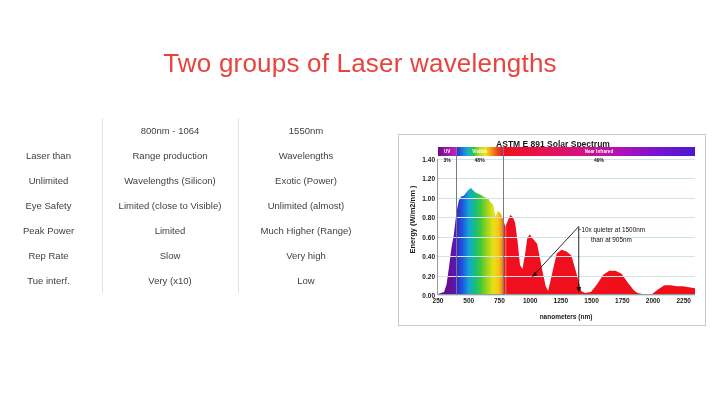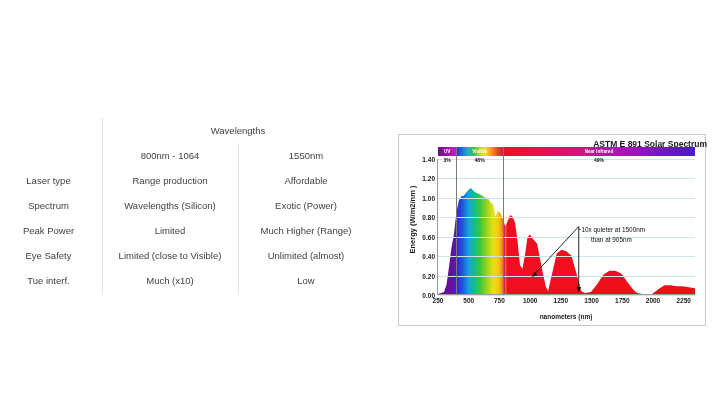--- a/index.html
+++ b/index.html
@@ -69,21 +69,21 @@
   
   .chart-panel{
     position:absolute;left:398px;top:134px;
     width:308px;height:192px;
     background:#fff;
     border:1px solid #c9c9c9;
     box-sizing:border-box;
   }
   .chart-title{
     position:absolute;left:0;top:4px;width:308px;
-    text-align:right;
+    text-align:center;
     font-size:8.5px;font-weight:700;color:#1a1a1a;
     white-space:nowrap;
   }
   .ylabel{
     position:absolute;
     left:-47px;top:80px;
     width:120px;
     transform:rotate(-90deg);
     transform-origin:center center;
     text-align:center;
@@ -145,56 +145,58 @@
     font-size:6.4px;color:#111;line-height:1.55;
     white-space:nowrap;text-align:center;
   }
   .spectrum-svg{position:absolute;left:0;top:0;width:100%;height:100%;}
 </style>
 </head>
 <body>
 
 <div class="slide">
 
+  <div class="slide-title">Two groups of Laser wavelengths</div>
 
   <div class="table-wrap">
     <table class="cmp">
       <tbody id="table-body">
-        <tr>
-          <td class="col-label"></td>
-          <td class="hdr-span vsep-l" colspan="2">Wavelengths</td>
-        </tr>
         <tr>
           <td class="col-label"></td>
           <td class="hdr-sub col-a vsep-l">800nm - 1064</td>
           <td class="hdr-sub col-b vsep-l">1550nm</td>
         </tr>
       <tr class="bodyrow">
-            <td class="rowlabel col-label">Laser type</td>
+            <td class="rowlabel col-label">Laser than</td>
             <td class="col-a vsep-l">Range production</td>
-            <td class="col-b vsep-l">Affordable</td>
-          </tr>
-          <tr class="bodyrow">
-            <td class="rowlabel col-label">Spectrum</td>
+            <td class="col-b vsep-l">Wavelengths</td>
+          </tr>
+          <tr class="bodyrow">
+            <td class="rowlabel col-label">Unlimited</td>
             <td class="col-a vsep-l">Wavelengths (Silicon)</td>
             <td class="col-b vsep-l">Exotic (Power)</td>
+          </tr>
+          <tr class="bodyrow">
+            <td class="rowlabel col-label">Eye Safety</td>
+            <td class="col-a vsep-l">Limited (close to Visible)</td>
+            <td class="col-b vsep-l">Unlimited (almost)</td>
           </tr>
           <tr class="bodyrow">
             <td class="rowlabel col-label">Peak Power</td>
             <td class="col-a vsep-l">Limited</td>
             <td class="col-b vsep-l">Much Higher (Range)</td>
           </tr>
           <tr class="bodyrow">
-            <td class="rowlabel col-label">Eye Safety</td>
-            <td class="col-a vsep-l">Limited (close to Visible)</td>
-            <td class="col-b vsep-l">Unlimited (almost)</td>
+            <td class="rowlabel col-label">Rep Rate</td>
+            <td class="col-a vsep-l">Slow</td>
+            <td class="col-b vsep-l">Very high</td>
           </tr>
           <tr class="bodyrow">
             <td class="rowlabel col-label">Tue interf.</td>
-            <td class="col-a vsep-l">Much (x10)</td>
+            <td class="col-a vsep-l">Very (x10)</td>
             <td class="col-b vsep-l">Low</td>
           </tr>
         </tbody>
     </table>
   </div>
 
   <div class="chart-panel">
 
     <div class="chart-title">ASTM E 891 Solar Spectrum</div>
     <div class="ylabel">Energy (W/m2/nm )</div>

